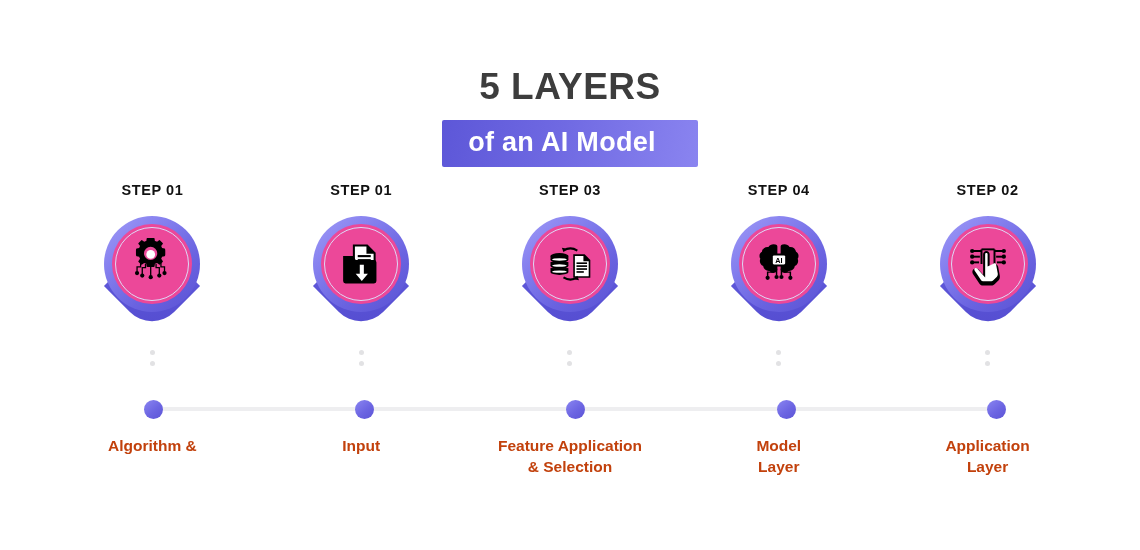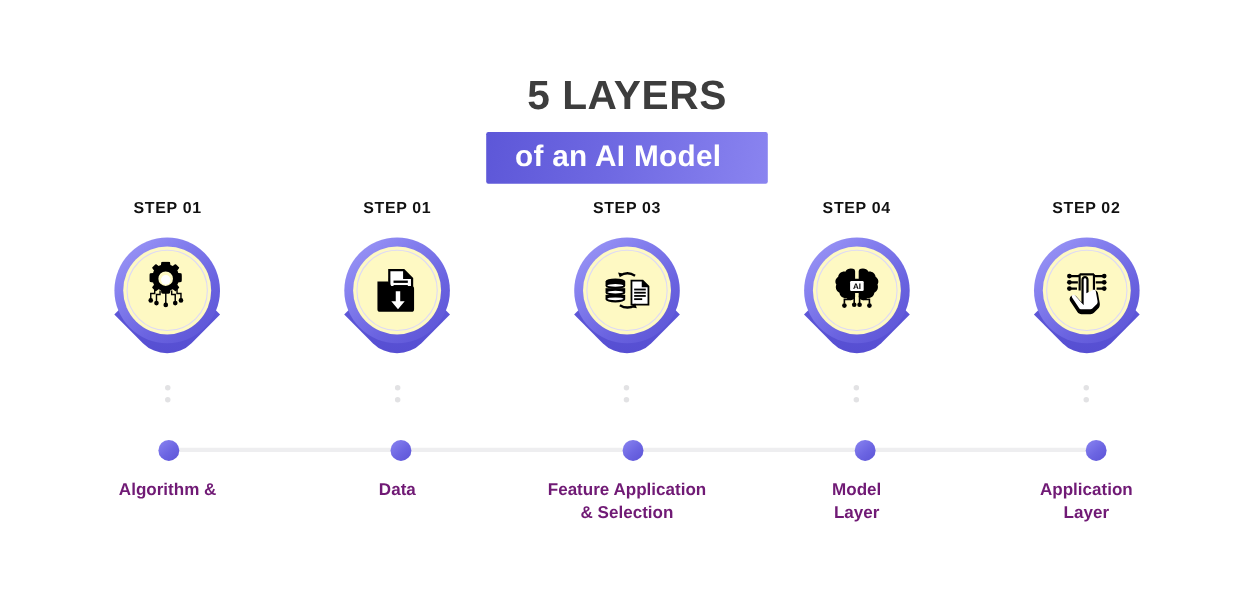--- a/index.html
+++ b/index.html
@@ -97,21 +97,21 @@
     background: linear-gradient(140deg, #a09bf7 0%, #8681ef 30%, #6a63e0 65%, #5a52d4 100%);
     z-index: 1;
   }
   .pin-disc {
     position: absolute;
     top: 8px;
     left: 8px;
     width: 80px;
     height: 80px;
     border-radius: 50%;
-    background: #fef9c3;
+    background: #ec4899;
     z-index: 2;
     display: flex;
     align-items: center;
     justify-content: center;
   }
   .pin-ring {
     position: absolute;
     top: 3px;
     left: 3px;
     width: 74px;
@@ -179,21 +179,21 @@
     left: 48px;
     width: 1044px;
     display: flex;
     justify-content: space-between;
   }
   .label-col {
     width: 209px;
     text-align: center;
     font-size: 15.5px;
     font-weight: bold;
-    color: #701a75;
+    color: #c2410c;
     line-height: 1.38;
   }
 </style>
 </head>
 <body>
 
 <div id="title-block">
   <div id="main-title">5 LAYERS</div>
   <div id="subtitle-band">
     <span id="subtitle-text">of an AI Model</span>
@@ -393,21 +393,21 @@
   <div class="timeline-node" style="left:527px;"></div>
   <div class="timeline-node" style="left:738px;"></div>
   <div class="timeline-node" style="left:948px;"></div>
 </div>
 
 <div id="labels-row">
   <div class="label-col">
     <div>Algorithm &amp;</div>
   </div>
   <div class="label-col">
-    <div>Data</div>
+    <div>Input</div>
   </div>
   <div class="label-col">
     <div>Feature Application</div>
     <div>&amp; Selection</div>
   </div>
   <div class="label-col">
     <div>Model</div>
     <div>Layer</div>
   </div>
   <div class="label-col">

